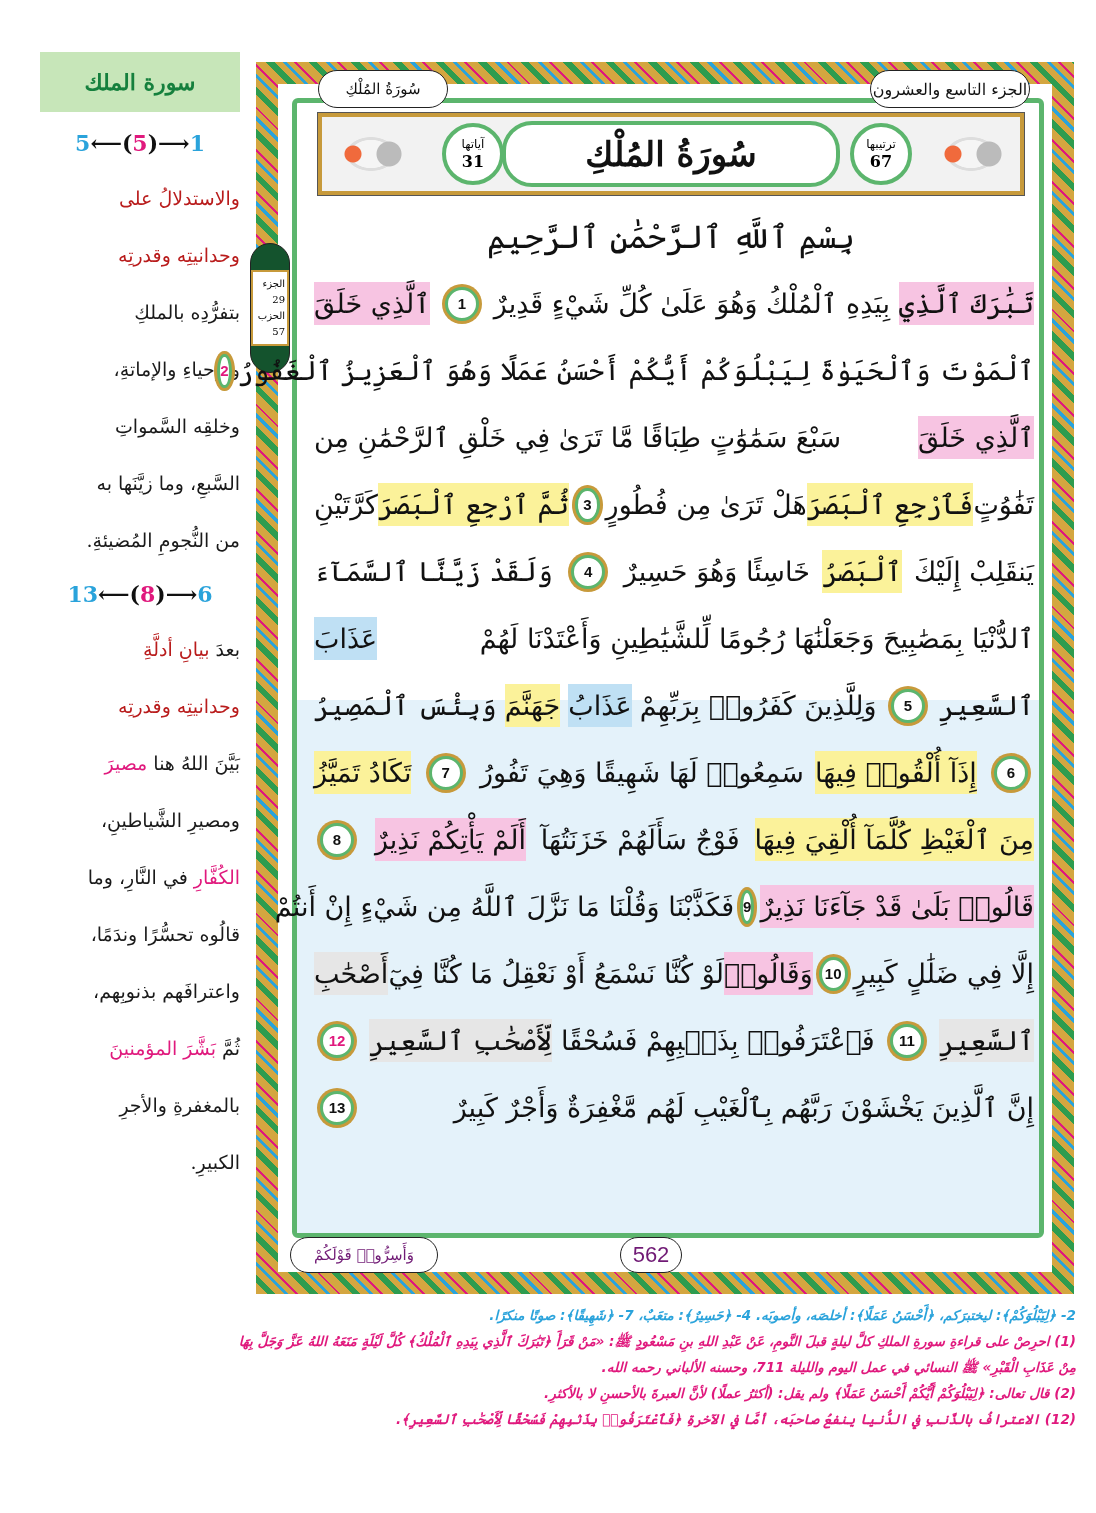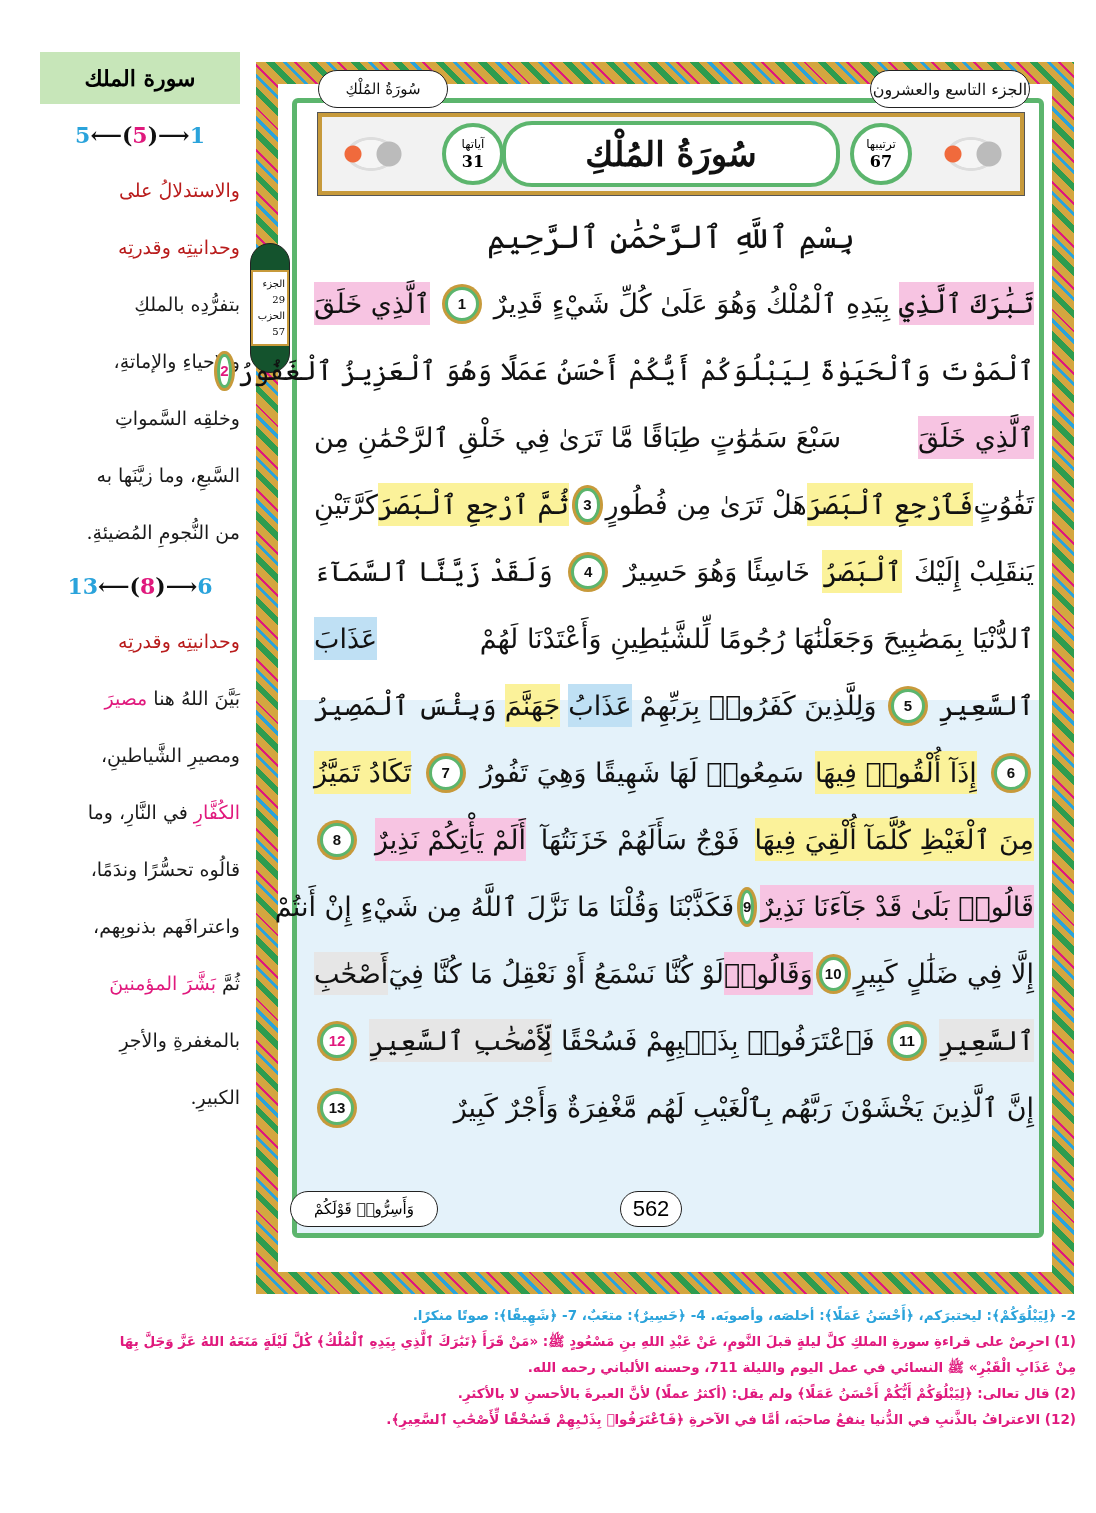--- a/index.html
+++ b/index.html
@@ -6,22 +6,22 @@
   body {
     width: 1096px; height: 1513px; background: #ffffff; position: relative;
     font-family: "DejaVu Sans", sans-serif; overflow: hidden;
   }
   
   .sidebar {
     position: absolute; left: 40px; top: 52px; width: 200px;
     direction: rtl; text-align: right;
   }
   .sidebar .title-box {
-    background: #c7e6b9; height: 52px; display: flex; align-items: center; justify-content: center;
-    color: #000000; font-weight: bold; font-size: 22px; font-family: "DejaVu Serif", serif;
+    background: #c7e6b9; height: 60px; display: flex; align-items: center; justify-content: center;
+    color: #15803d; font-weight: bold; font-size: 22px; font-family: "DejaVu Serif", serif;
   }
   .range {
     direction: ltr; text-align: center; margin: 18px 0 14px 0;
     font-family: "DejaVu Serif", serif; font-weight: bold; font-size: 22px; color: #111;
   }
   .range .end { color: #2aa3db; }
   .range .mid { color: #e0197d; }
   .sidebar .line {
     font-family: "DejaVu Serif", serif; font-size: 19px; line-height: 57px; height: 57px;
     color: #1a1a1a; white-space: nowrap;
@@ -40,23 +40,23 @@
   .blue-area {
     position: absolute; left: 297px; top: 700px; width: 742px; height: 533px;
     background: #e4f2fa;
   }
   .header-pill {
     position: absolute; top: 70px; height: 38px; background: #fff; border: 1.5px solid #222;
     border-radius: 20px; display: flex; align-items: center; justify-content: center;
     font-family: "DejaVu Serif", serif; font-size: 15px; color: #111; direction: rtl;
   }
   .footer-pill {
-    position: absolute; top: 1191px; height: 36px; background: #fff; border: 1.5px solid #222;
+    position: absolute; top: 1237px; height: 36px; background: #fff; border: 1.5px solid #222;
     border-radius: 18px; display: flex; align-items: center; justify-content: center;
-    font-family: "DejaVu Serif", serif; font-size: 15px; color: #000000; direction: rtl;
+    font-family: "DejaVu Serif", serif; font-size: 15px; color: #701a75; direction: rtl;
   }
   .page-num { font-family: "Liberation Sans", sans-serif; font-size: 22px; direction: ltr; }
 
   
   .banner {
     position: absolute; left: 318px; top: 113px; width: 706px; height: 82px;
     background: #f2f2f2; border: 4px solid #c79a3b; outline: 1px solid #555;
   }
   .banner .orn-left, .banner .orn-right {
     position: absolute; top: 6px; width: 90px; height: 62px;
@@ -111,21 +111,21 @@
     width: 34px; height: 34px; border-radius: 50%; background: #fff;
     border: 3px solid #5cb56d; box-shadow: 0 0 0 3px #c79a3b;
     font-family: "Liberation Sans", sans-serif; font-size: 15px; font-weight: bold; color: #111;
     margin: 0 6px; direction: ltr;
   }
   .ayah.pink { color: #e0197d; }
 
   
   .notes {
     position: absolute; left: 20px; top: 1302px; width: 1056px; direction: rtl; text-align: right;
-    font-family: "DejaVu Sans", sans-serif; font-weight: bold; font-size: 13.5px; line-height: 26px;
+    font-family: "DejaVu Sans", sans-serif; font-weight: bold; font-size: 13.5px; line-height: 26px; font-style: italic;
   }
   .notes .blue { color: #2aa3db; }
   .notes .pink { color: #e0197d; }
 </style>
 </head>
 <body>
 
 <div class="sidebar">
   <div class="title-box">سورة الملك</div>
 
@@ -139,20 +139,21 @@
       <div class="line"><span>والإحياءِ والإماتةِ،</span></div>
       <div class="line"><span>وخلقِه السَّمواتِ</span></div>
       <div class="line"><span>السَّبعِ، وما زيَّنَها به</span></div>
       <div class="line"><span>من النُّجومِ المُضيئةِ.</span></div>
     </div>
 
   <div class="range" style="margin-top:12px;">
     <span class="end">13</span><span>⟵</span>(<span class="mid">8</span>)<span>⟶</span><span class="end">6</span>
   </div>
   <div id="sec2">
+      <div class="line"><span>بعدَ </span><span class="blue">بيانِ أدلَّةِ</span></div>
       <div class="line"><span class="blue">وحدانيتِه وقدرتِه</span></div>
       <div class="line"><span>بَيَّنَ اللهُ هنا </span><span class="pink">مصيرَ</span></div>
       <div class="line"><span>ومصيرِ الشَّياطينِ،</span></div>
       <div class="line"><span class="pink">الكُفَّارِ</span><span> في النَّارِ، وما</span></div>
       <div class="line"><span>قالُوه تحسُّرًا وندَمًا،</span></div>
       <div class="line"><span>واعترافَهم بذنوبِهم،</span></div>
       <div class="line"><span>ثُمَّ </span><span class="pink">بَشَّرَ المؤمنينَ</span></div>
       <div class="line"><span>بالمغفرةِ والأجرِ</span></div>
       <div class="line"><span>الكبيرِ.</span></div>
     </div>

